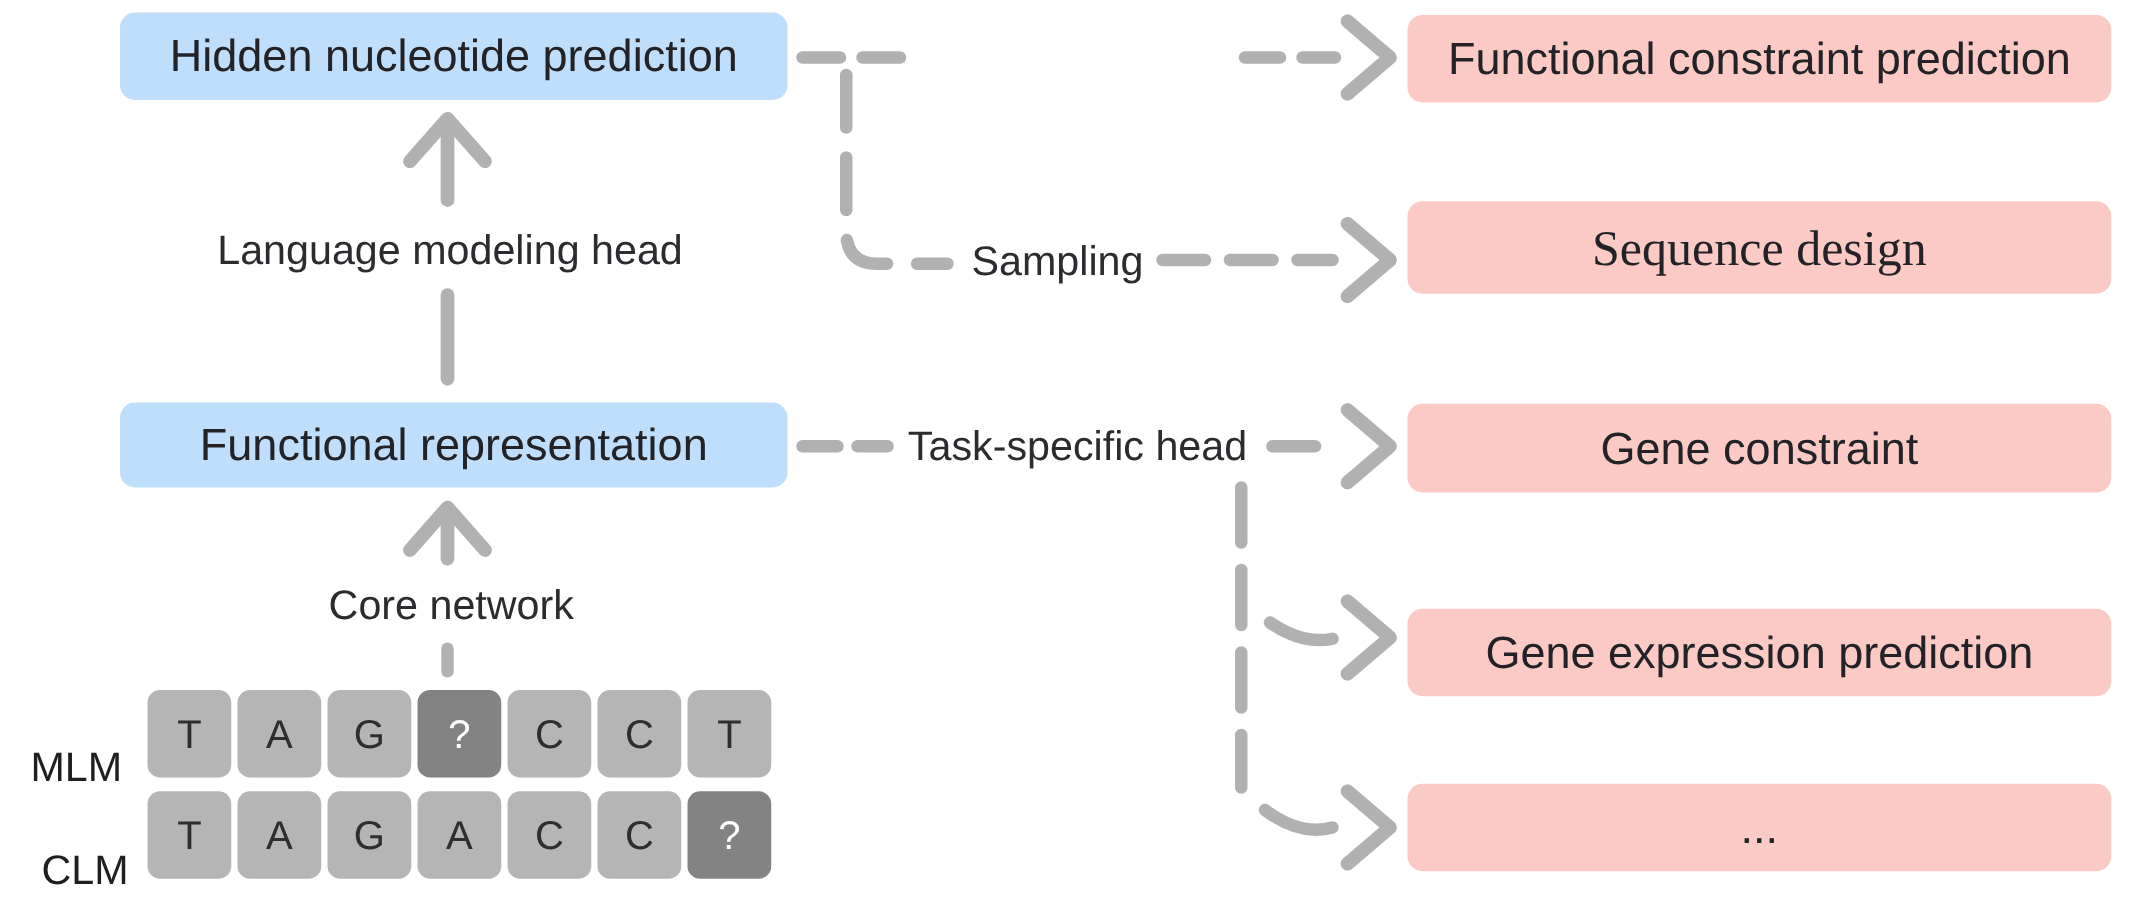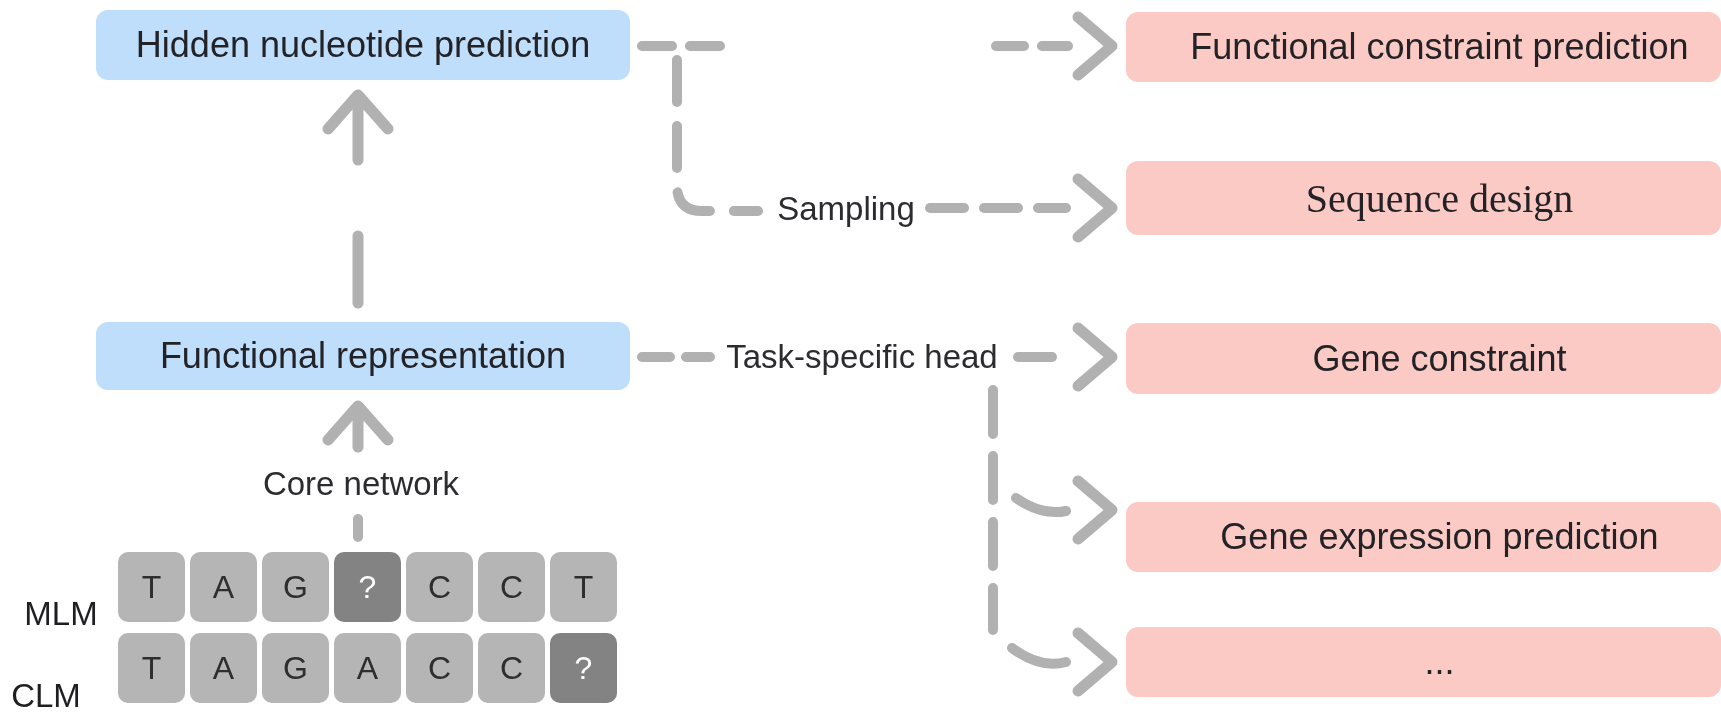--- a/index.html
+++ b/index.html
@@ -18,27 +18,27 @@
   }
   .node{
     position:absolute;
     display:flex;align-items:center;justify-content:center;
     border-radius:12px;
     color:#232327;
     font-size:36px;
     white-space:nowrap;
   }
   .node-blue{background:#bedefb;left:96px;width:534px;}
-  .node-pink{background:#fccac5;left:1126px;width:563px;padding-left:32px;}
+  .node-pink{background:#fccac5;left:1126px;width:563px;}
   #node-hidden{top:10px;height:70px;}
   #node-contextual{top:322px;height:68px;}
   #app-0{top:12px;height:70px;}
   #app-1{top:161px;height:74px;font-size:40px;font-family:Liberation Serif, serif;}
   #app-2{top:323px;height:71px;}
-  #app-3{top:502px;height:70px;}
+  #app-3{top:487px;height:70px;}
   #app-4{top:627px;height:70px;}
   .edge-label{
     position:absolute;
     transform:translate(-50%,-50%);
     font-size:33px;
     color:#2c2c30;
     white-space:nowrap;
   }
   .seq-label{
     position:absolute;
@@ -102,26 +102,27 @@
 
   <div class="node node-blue" id="node-hidden">Hidden nucleotide prediction</div>
   <div class="node node-blue" id="node-contextual">Functional representation</div>
 
   <div class="node node-pink" id="app-0">Functional constraint prediction</div>
   <div class="node node-pink" id="app-1">Sequence design</div>
   <div class="node node-pink" id="app-2">Gene constraint</div>
   <div class="node node-pink" id="app-3">Gene expression prediction</div>
   <div class="node node-pink" id="app-4">...</div>
 
+  <div class="edge-label" style="left:360px;top:200px;">Language modeling head</div>
   <div class="edge-label" style="left:361px;top:484px;">Core network</div>
   <div class="edge-label" style="left:846px;top:209px;">Sampling</div>
   <div class="edge-label" style="left:862px;top:357px;">Task-specific head</div>
 
   <div class="seq-label" style="left:61px;top:588px;">MLM</div>
-  <div class="seq-label" style="left:46px;top:670px;text-align:right;">CLM</div>
+  <div class="seq-label" style="left:68px;top:670px;text-align:right;">CLM</div>
   <div class="seq-row" id="seq-row-0">
       <div class="tile">T</div>
       <div class="tile">A</div>
       <div class="tile">G</div>
       <div class="tile masked">?</div>
       <div class="tile">C</div>
       <div class="tile">C</div>
       <div class="tile">T</div>
     </div>
   <div class="seq-row" id="seq-row-1">

